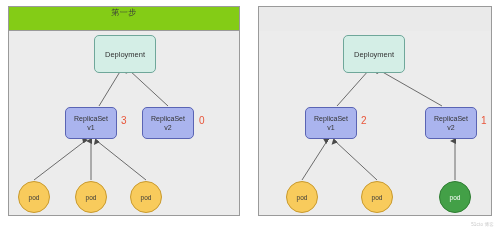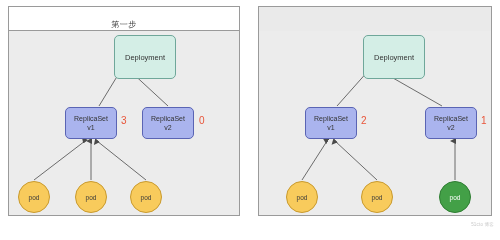--- a/index.html
+++ b/index.html
@@ -24,25 +24,25 @@
     border: 1px solid #9a9a9a;
     box-sizing: border-box;
   }
   .panel-left  { left: 8px;   width: 232px; }
   .panel-right { left: 258px; width: 234px; }
 
   .panel-header {
     position: absolute;
     top: 0; left: 0; right: 0;
     height: 24px;
-    background: #ffffff;
+    background: #84cc16;
     border-bottom: 1px solid #9a9a9a;
     box-sizing: border-box;
     display: flex;
-    align-items: flex-end;
+    align-items: flex-start;
     justify-content: center;
     font-size: 8px;
     color: #3a3a3a;
     letter-spacing: 0.5px;
   }
 
   .canvas {
     position: absolute;
     top: 24px; left: 0; right: 0; bottom: 0;
     background: #ececec;
@@ -65,25 +65,24 @@
     align-items: center;
     justify-content: center;
     text-align: center;
     font-size: 7px;
     line-height: 9px;
     color: #333333;
     border-radius: 5px;
   }
   .node-deployment {
     width: 62px;
-    height: 44px;
+    height: 38px;
     background: #d4eee6;
     border: 1px solid #6fa79a;
     font-size: 7.5px;
-    margin-left: 20px;
   }
   .node-replicaset {
     width: 52px;
     height: 32px;
     background: #aab4ee;
     border: 1px solid #5a64b4;
     font-size: 7px;
   }
   .pod {
     position: absolute;

